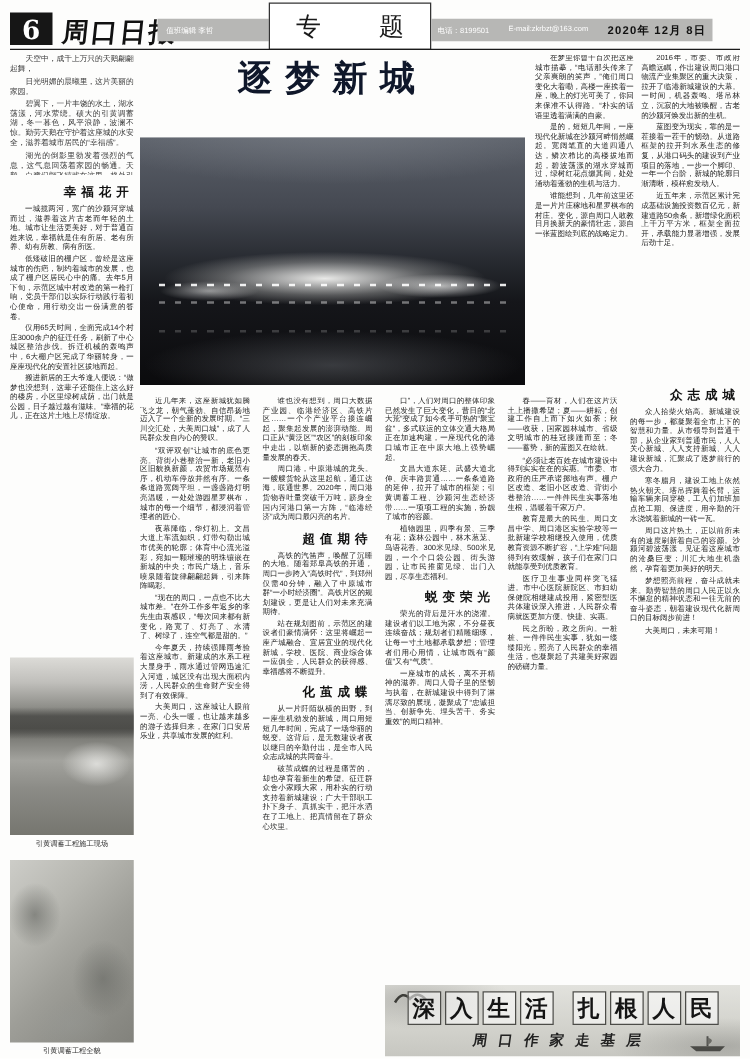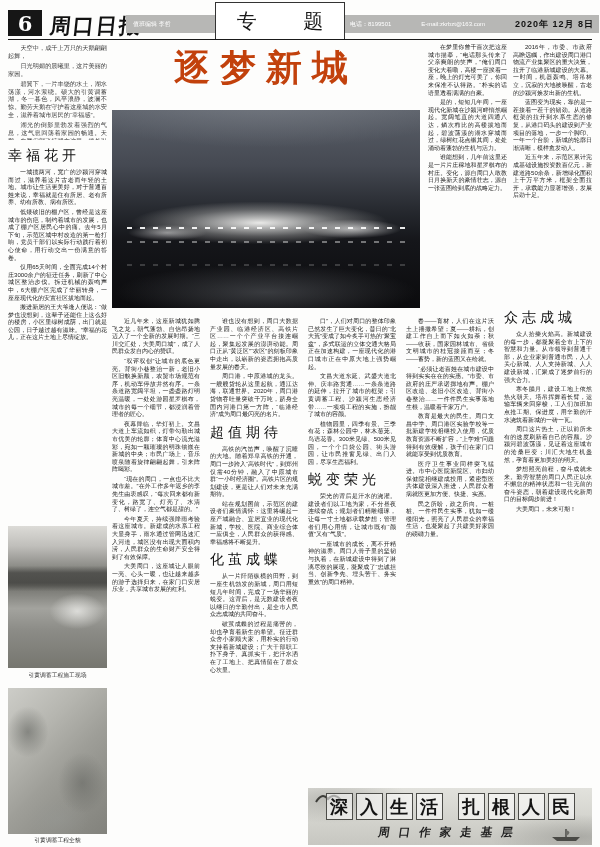--- a/index.html
+++ b/index.html
@@ -8,37 +8,37 @@
   .abs{position:absolute;}
 
   
   .pagenum-box{left:8px;top:10px;width:34px;height:26px;background:#161616;color:#fff;
     display:flex;align-items:center;justify-content:center;font-size:21px;font-weight:bold;
     font-family:"DejaVu Serif",serif;}
   .masthead{left:50px;top:12px;font-size:21px;font-weight:bold;font-family:"DejaVu Serif",serif;
     letter-spacing:2px;color:#111;transform:skewX(-6deg);}
   .graybar{background:#b7b7b5;height:18px;top:15px;display:flex;align-items:center;color:#fff;font-size:6px;}
   .graybar-left{left:126px;width:86px;padding-left:7px;}
-  .graybar-right{left:345px;width:254px;justify-content:space-between;padding:4px 5px;box-sizing:border-box;}
+  .graybar-right{left:345px;width:225px;justify-content:space-between;padding:4px 5px;box-sizing:border-box;}
   .header-date{color:#111;font-size:9px;font-weight:bold;letter-spacing:1px;}
   .section-box{left:215px;top:2px;width:128px;height:36px;background:#fff;border:1px solid #333;
     display:flex;align-items:center;justify-content:center;font-family:"DejaVu Serif",serif;
     font-size:20px;letter-spacing:20px;text-indent:20px;color:#1a1a1a;}
   .header-rule{left:8px;top:39px;width:584px;height:1px;background:#1a1a1a;}
 
   
-  .article-title{left:112px;top:44px;width:308px;text-align:center;font-size:36px;font-weight:bold;
-    font-family:"DejaVu Serif",serif;letter-spacing:10px;color:#c2410c;}
+  .article-title{left:112px;top:44px;width:308px;text-align:center;font-size:28px;font-weight:bold;
+    font-family:"DejaVu Serif",serif;letter-spacing:10px;color:#0f172a;}
   .byline{left:112px;top:95px;width:308px;text-align:center;font-size:7.5px;color:#3c3c3c;letter-spacing:2px;}
 
   
   .textcol{overflow:hidden;}
   .para{font-size:6px;line-height:7.6px;text-indent:2em;text-align:justify;margin:0 0 2px;color:#1c1c1c;}
   .intro .para{font-size:6.2px;line-height:7.9px;color:#3a3a3a;}
-  .subhead{text-align:left;font-weight:normal;font-size:14px;letter-spacing:4px;margin:5px 0 4px;color:#111;}
+  .subhead{text-align:right;font-weight:bold;font-size:10px;letter-spacing:4px;margin:5px 0 4px;color:#111;}
 
   
   .photo{overflow:hidden;}
   .main-photo{left:112px;top:110px;width:308px;height:198px;
     background:
       radial-gradient(ellipse 120% 45% at 50% -8%, rgba(122,127,135,.85) 0%, rgba(122,127,135,0) 60%),
       radial-gradient(ellipse 58% 15% at 48% 57%, rgba(244,244,242,.95) 0%, rgba(205,205,202,.35) 45%, rgba(205,205,202,0) 72%),
       radial-gradient(ellipse 20% 6% at 78% 60%, rgba(255,255,255,.65) 0%, rgba(255,255,255,0) 80%),
       radial-gradient(ellipse 16% 5% at 18% 62%, rgba(255,255,255,.5) 0%, rgba(255,255,255,0) 80%),
       radial-gradient(ellipse 70% 20% at 50% 92%, rgba(110,114,120,.45) 0%, rgba(110,114,120,0) 70%),

